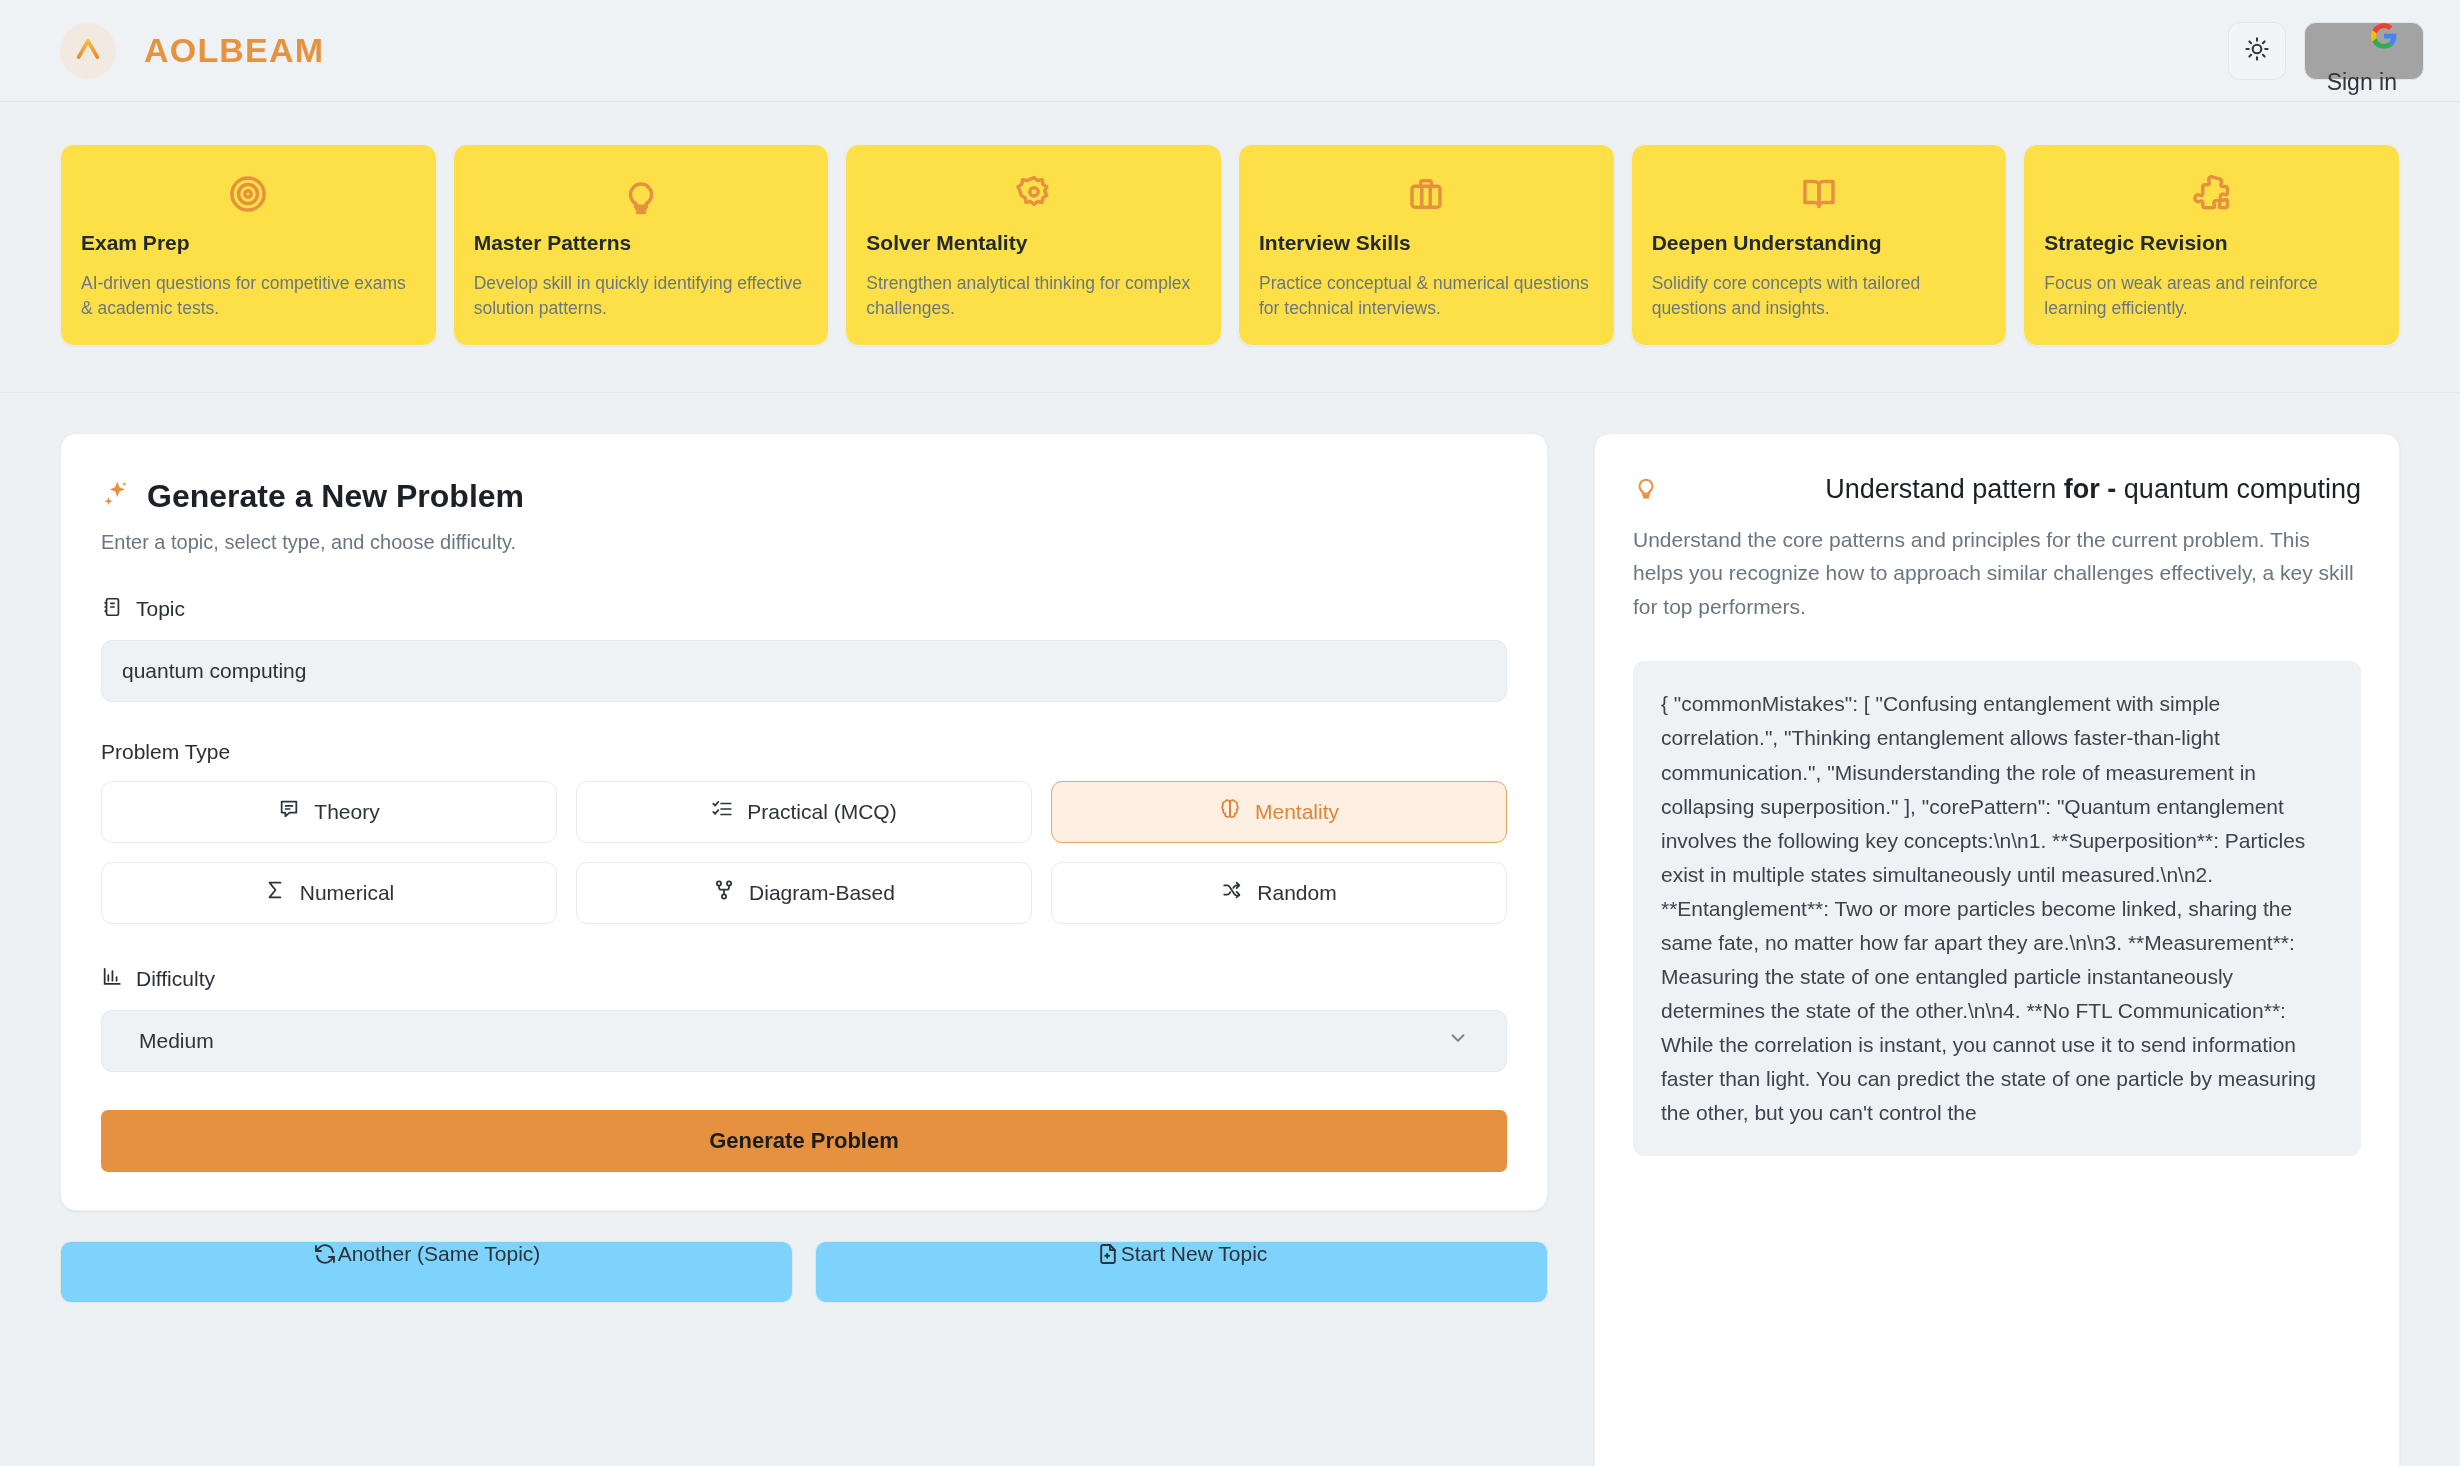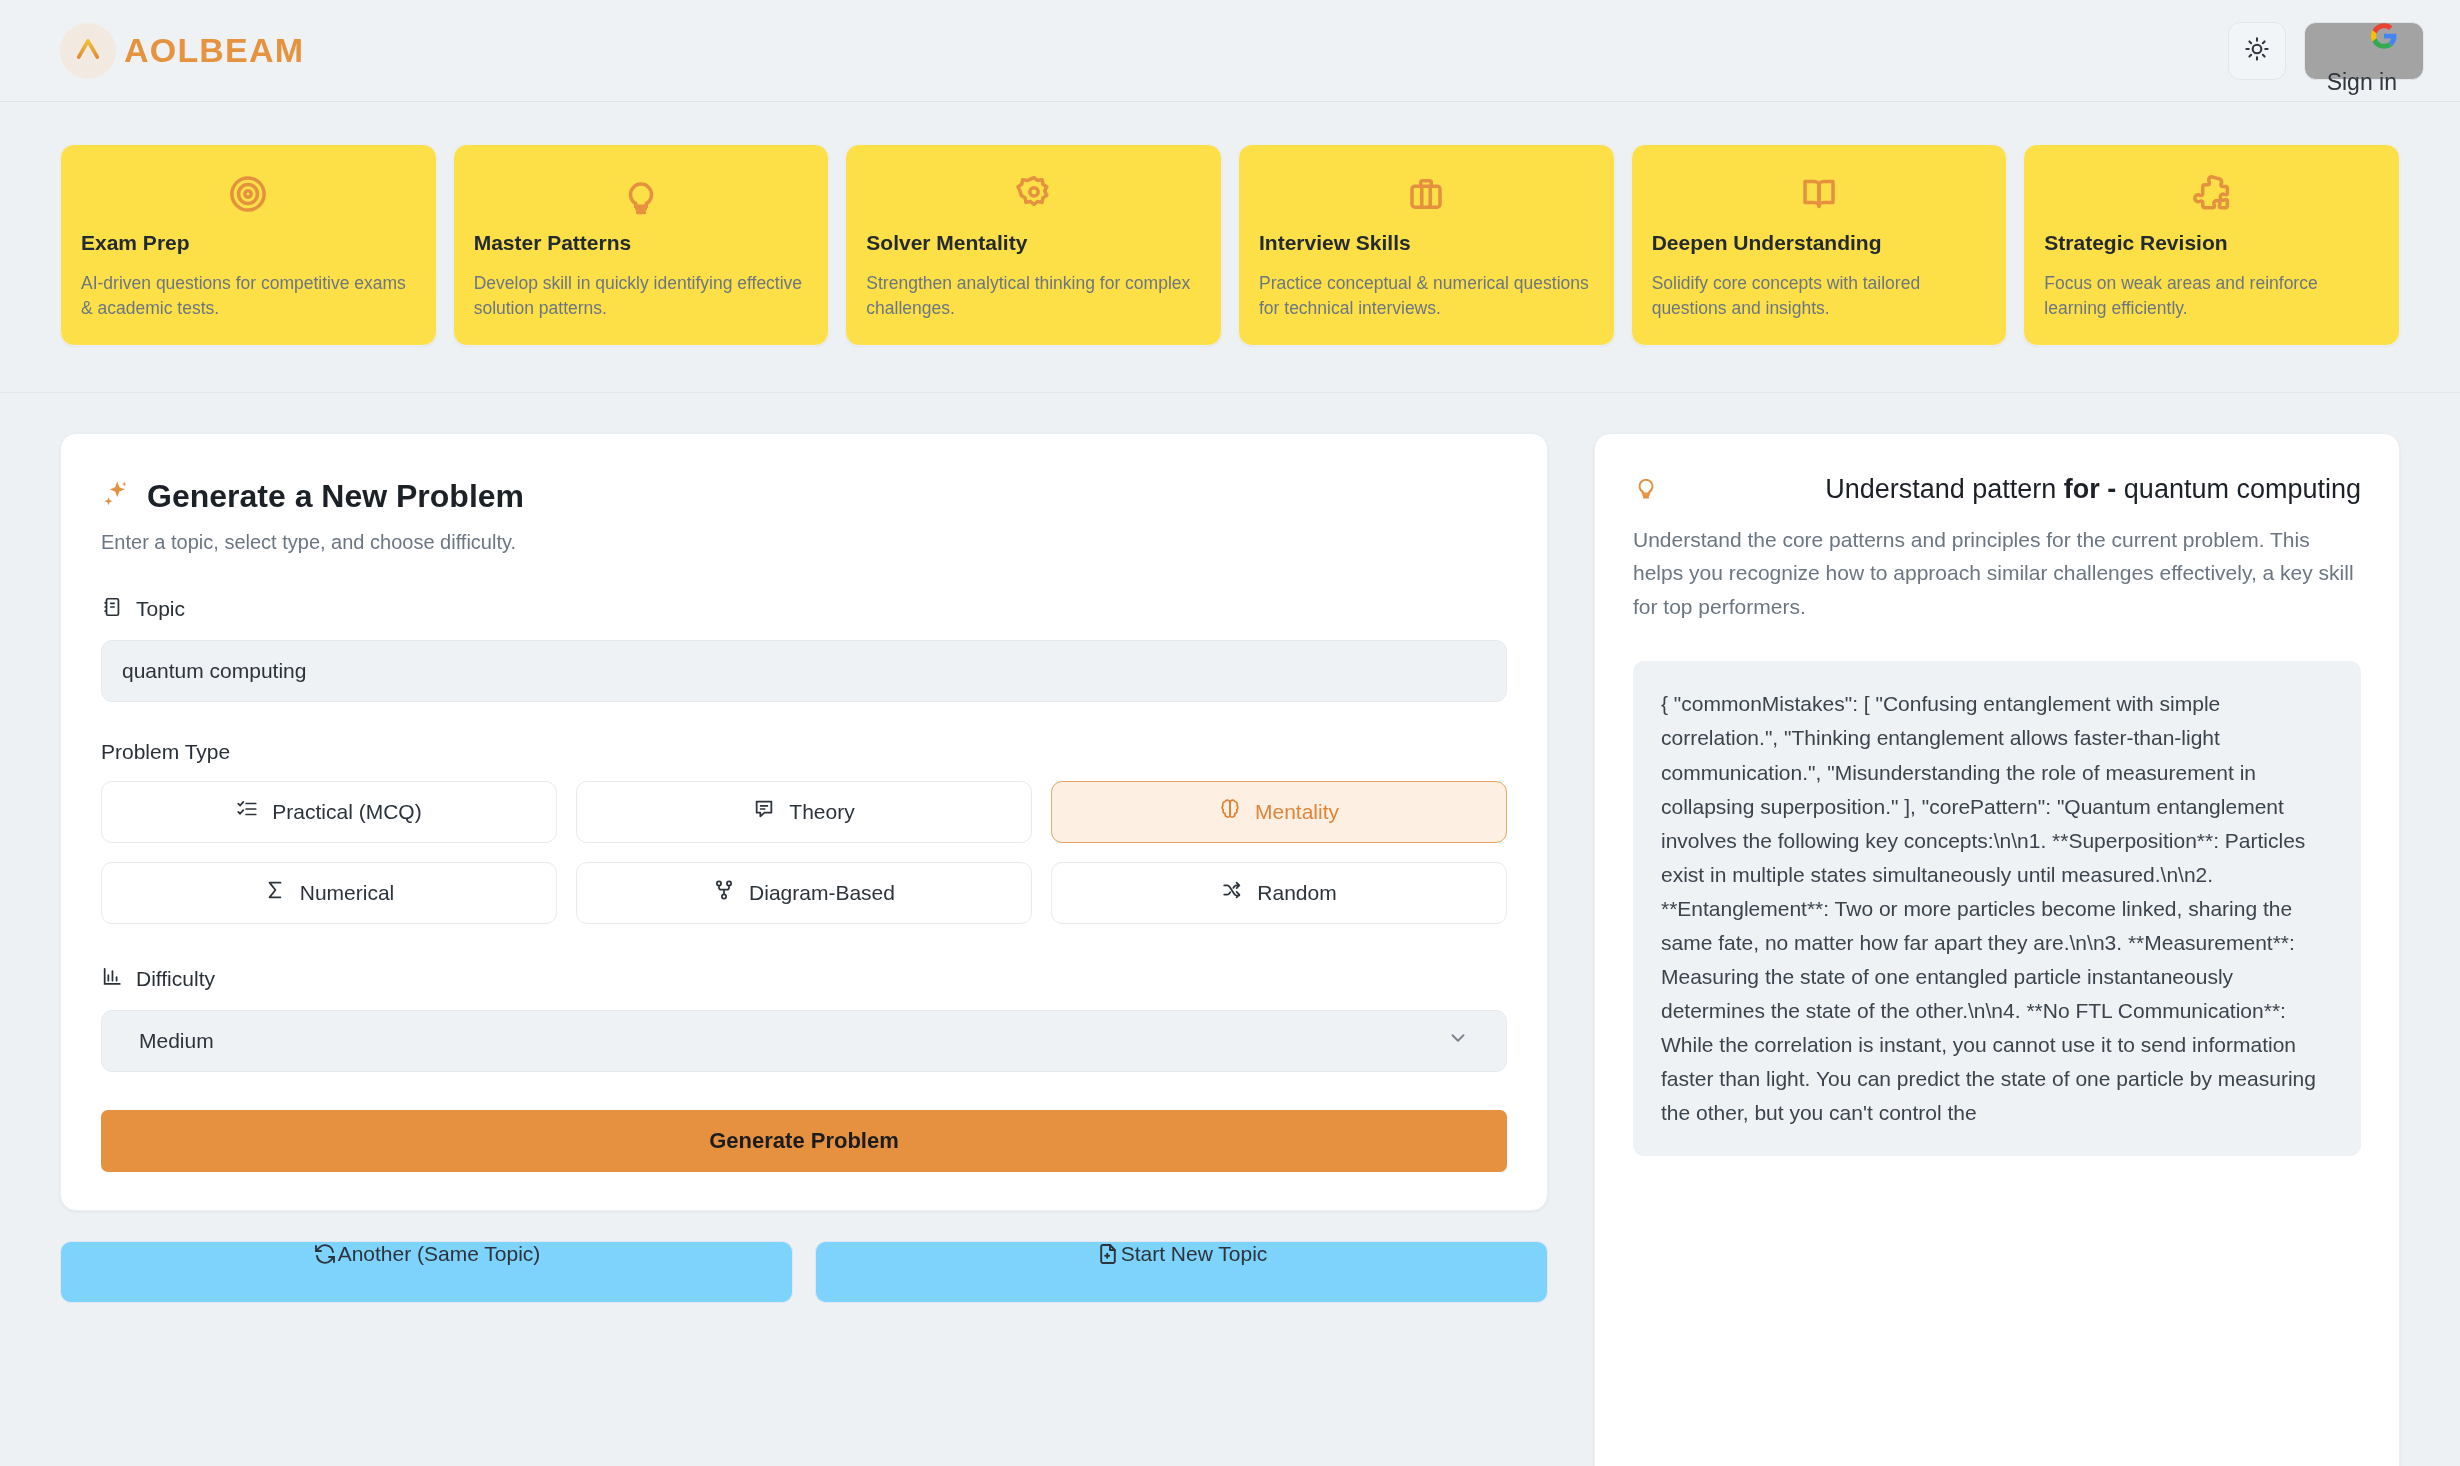--- a/index.html
+++ b/index.html
@@ -12,21 +12,21 @@
 
   
   .header {
     height: 102px;
     background: #eff2f5;
     border-bottom: 1px solid #dde3e9;
     display: flex; align-items: center;
     justify-content: space-between;
     padding: 0 36px 0 60px;
   }
-  .brand { display: flex; align-items: center; gap: 8px; }
+  .brand { display: flex; align-items: center; gap: 28px; }
   .brand-badge {
     width: 56px; height: 56px; border-radius: 50%;
     background: #f2e9e0;
     display: flex; align-items: center; justify-content: center;
   }
   .brand-name {
     font-size: 34px; font-weight: bold; letter-spacing: 1.2px;
     color: #e5933f;
   }
   .header-right { display: flex; align-items: center; gap: 18px; }
@@ -310,35 +310,35 @@
       <div class="text-input" placeholder="Enter a topic">quantum computing</div>
 
       <div class="field-label plain">
         <span>Problem Type</span>
       </div>
 
       <div class="type-grid">
 
         <div class="type-btn">
           <span>
-            <svg width="22" height="22" viewBox="0 0 24 24" fill="none" stroke="#2c333a" stroke-width="1.9" stroke-linecap="round" stroke-linejoin="round">
-              <path d="M2.5 6.2l2 2 3.5-4M2.5 15.2l2 2 3.5-4M11 6h10.5M11 12h10.5M11 18h10.5"></path>
-            </svg>
-          </span>
-          <span>Practical (MCQ)</span>
-        </div>
-
-        <div class="type-btn">
-          <span>
             <svg width="22" height="22" viewBox="0 0 24 24" fill="none" stroke="#2c333a" stroke-width="1.9" stroke-linejoin="round">
               <path d="M20 4H4v12h4v4l4.5-4H20z"></path>
                 <path d="M7.5 8.5h9M7.5 12h6"></path>
             </svg>
           </span>
           <span>Theory</span>
+        </div>
+
+        <div class="type-btn">
+          <span>
+            <svg width="22" height="22" viewBox="0 0 24 24" fill="none" stroke="#2c333a" stroke-width="1.9" stroke-linecap="round" stroke-linejoin="round">
+              <path d="M2.5 6.2l2 2 3.5-4M2.5 15.2l2 2 3.5-4M11 6h10.5M11 12h10.5M11 18h10.5"></path>
+            </svg>
+          </span>
+          <span>Practical (MCQ)</span>
         </div>
 
         <div class="type-btn selected">
           <span>
             <svg width="22" height="22" viewBox="0 0 24 24" fill="none" stroke="#e08438" stroke-width="1.9" stroke-linejoin="round">
               <path d="M12 4.5a3 3 0 0 0-5.6-.4 2.8 2.8 0 0 0-2 4.2 2.9 2.9 0 0 0 .3 4.6 2.9 2.9 0 0 0 2.1 4.2A2.9 2.9 0 0 0 12 19.5z"></path>
               <path d="M12 4.5a3 3 0 0 1 5.6-.4 2.8 2.8 0 0 1 2 4.2 2.9 2.9 0 0 1-.3 4.6 2.9 2.9 0 0 1-2.1 4.2A2.9 2.9 0 0 1 12 19.5z"></path>
               <path d="M12 4.5v15"></path>
             </svg>
           </span>

